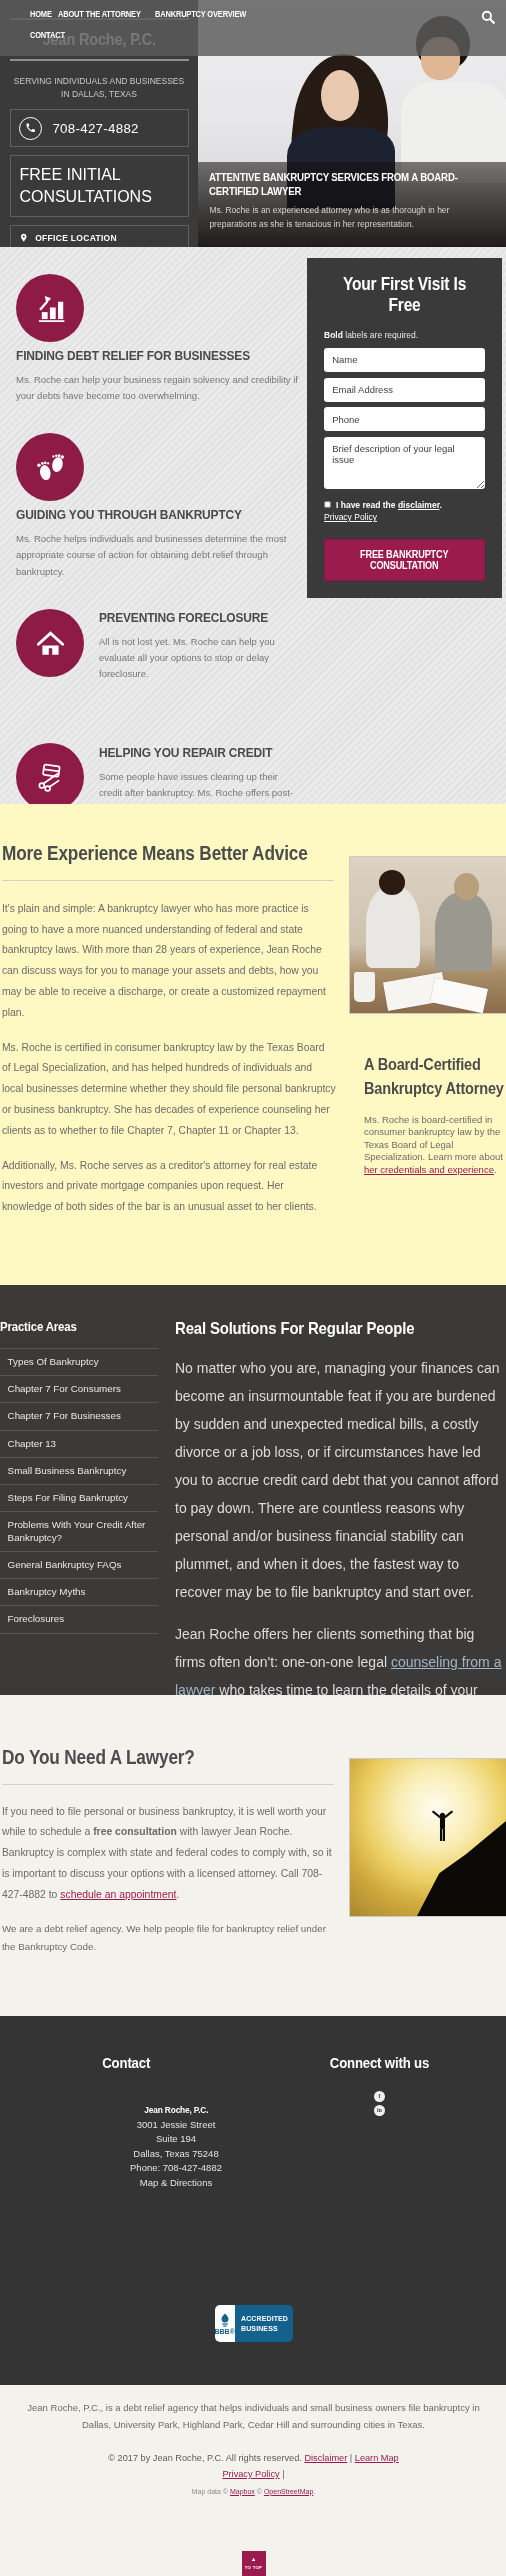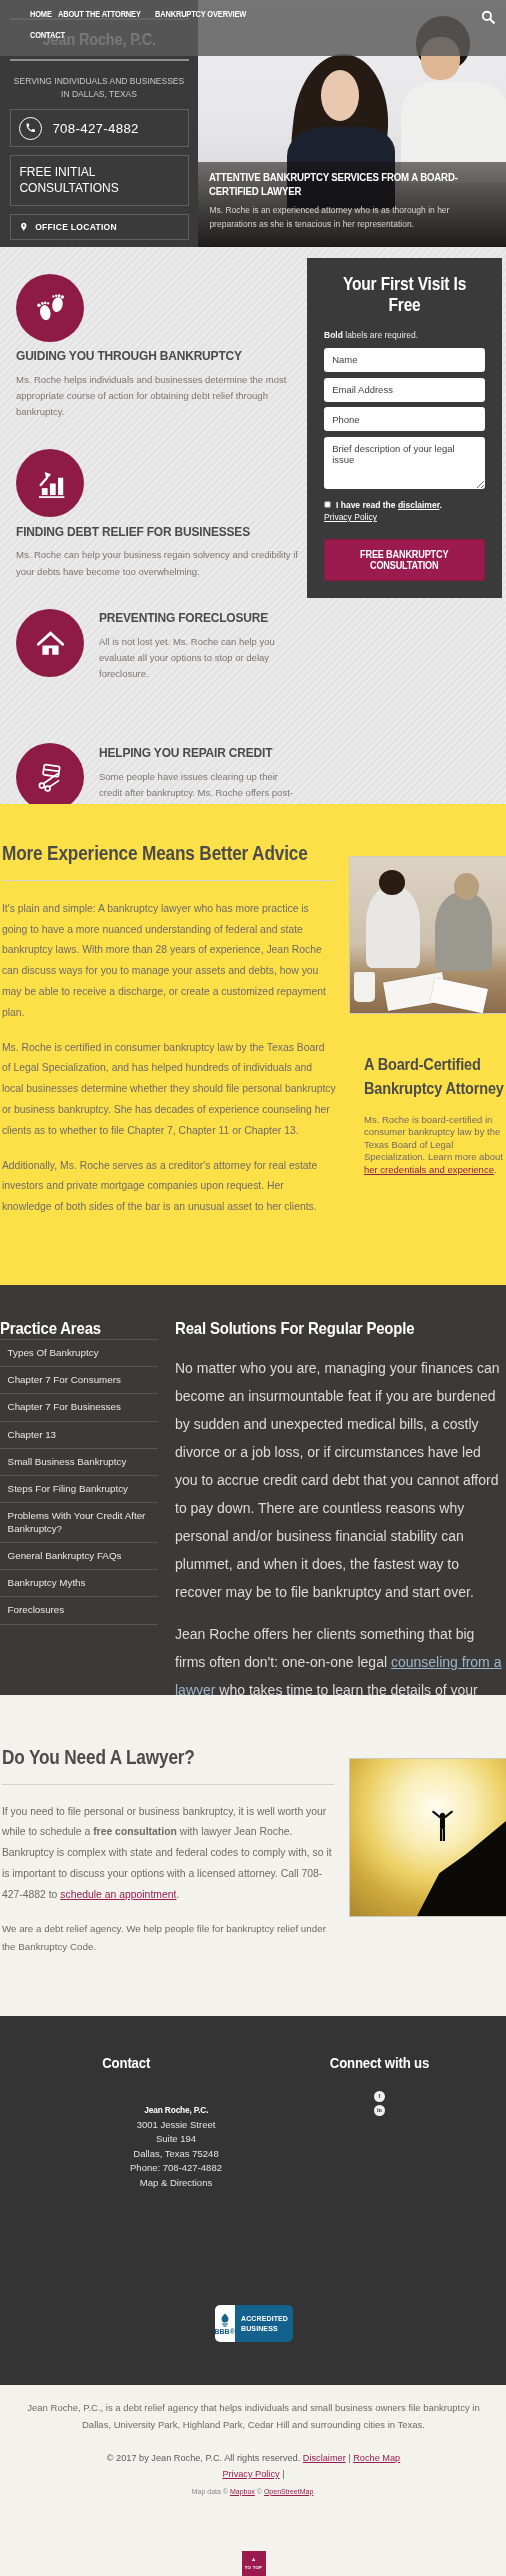--- a/index.html
+++ b/index.html
@@ -11,21 +11,21 @@
 
   
   .header { position: relative; height: 247px; overflow: hidden; }
   .hdr-left { position:absolute; left:0; top:0; width:198px; height:247px; background:#3a3a3a; z-index:3; padding-top:17.7px; }
   .logo-box { width:179px; margin:0 auto; border-top:2.5px double #8f8f8f; border-bottom:2.5px double #8f8f8f; padding:10px 0; text-align:center; }
   .logo-box h1 { color:#fff; font-size:16.5px; font-weight:bold; }
   .tagline { margin:14px auto 0; width:171px; text-align:center; color:#c9c9c9; font-size:8.5px; line-height:1.55; }
   .hdr-box { width:179px; margin:8.2px auto 0; border:0.6px solid #5f5f5f; display:flex; align-items:center; padding:6.3px 8.9px; color:#fff; }
   .phone-circle { width:23px; height:23px; border:1.3px solid #fff; border-radius:50%; display:flex; align-items:center; justify-content:center; flex:0 0 23px; }
   .hdr-phone-num { font-size:13.3px; margin-left:10px; letter-spacing:0.3px; }
-  .hdr-consult { font-size:12px; line-height:1.35; padding:8.2px 8.9px; }
+  .hdr-consult { font-size:16px; line-height:1.35; padding:8.2px 8.9px; }
   .hdr-office { font-size:8.5px; font-weight:bold; letter-spacing:0.3px; }
   .pin-icon { margin-right:6.3px; display:flex; }
 
   .hdr-right { position:absolute; left:198px; top:0; width:309px; height:247px; background:linear-gradient(180deg,#f0eff1 0%,#e6e5e7 50%,#cfcecf 100%); }
   .ph-hair-w { position:absolute; left:95px; top:54px; width:95px; height:146px; background:#261b14; border-radius:48% 52% 40% 40%; transform:rotate(6deg); }
   .ph-face-w { position:absolute; left:123px; top:70px; width:38px; height:51px; background:#e8c9b0; border-radius:50%; }
   .ph-head-m { position:absolute; left:218px; top:16px; width:54px; height:54px; background:#1c130d; border-radius:50% 50% 45% 45%; }
   .ph-face-m { position:absolute; left:223px; top:37px; width:39px; height:43px; background:#dfb795; border-radius:45%; }
   .ph-body-m { position:absolute; left:203px; top:82px; width:108px; height:101px; background:#efefed; border-radius:30% 30% 0 0; }
   .ph-body-w { position:absolute; left:89px; top:127px; width:108px; height:82px; background:#1d2230; border-radius:35% 30% 0 0; }
@@ -57,21 +57,21 @@
   .fp-input { display:block; width:100%; height:24px; border:none; border-radius:3.2px; margin-bottom:5.7px; padding:0 8.2px; font-size:9.5px; color:#3f3f3f; font-family:"Liberation Sans",sans-serif; background:#fff; }
   .fp-area { display:block; width:100%; height:52px; border:none; border-radius:3.2px; padding:5.7px 8.2px; font-size:9.5px; color:#3f3f3f; font-family:"Liberation Sans",sans-serif; background:#fff; resize:vertical; }
   .fp-input::placeholder, .fp-area::placeholder { color:#3f3f3f; opacity:1; }
   .fp-check-row { margin-top:10.8px; color:#fff; font-size:8.5px; font-weight:bold; display:flex; align-items:flex-start; gap:5px; }
   .fp-check-row input { margin-top:1.3px; width:7px; height:7px; }
   .fp-check-row a, .fp-privacy a { color:#fff; text-decoration:underline; }
   .fp-privacy { margin-top:2.5px; font-size:8.5px; }
   .fp-submit { display:block; width:100%; margin-top:16.5px; background:#9b1b4e; border:0.6px solid #8a1845; color:#fff; font-weight:bold; font-size:10.4px; padding:8.9px 1.3px; text-align:center; font-family:"Liberation Sans",sans-serif; cursor:pointer; }
 
   
-  .exp-sec { height:481px; background:#fde047; position:relative; overflow:hidden; padding:38px 0 0 1.9px; }
+  .exp-sec { height:481px; background:#fef9c3; position:relative; overflow:hidden; padding:38px 0 0 1.9px; }
   .sec-h2 { font-size:19.6px; color:#4c4c4c; font-weight:bold; }
   .sec-hr { border:none; border-top:0.6px solid #d5d2cc; width:332px; margin:15px 0 0; }
   .exp-left { width:334px; margin-top:17.7px; }
   .body-p { font-size:10.4px; color:#6e6a67; line-height:2; margin-bottom:14px; }
   .exp-right { position:absolute; left:349px; top:52px; width:158px; }
   .img-ph { width:158px; height:158px; position:relative; overflow:hidden; border:0.6px solid #cfcabf; }
   .couple-bg { background:linear-gradient(180deg,#ddd3c4 0%,#cec2ae 55%,#a98d68 75%,#8a6b4c 100%); }
   .c-man { position:absolute; left:16px; top:28.5px; width:54px; height:82px; background:#e9e7e3; border-radius:45% 45% 10% 10%; }
   .c-man-head { position:absolute; left:28.5px; top:12.7px; width:26.6px; height:25px; background:#2a1c12; border-radius:50%; }
   .c-woman { position:absolute; left:85px; top:35px; width:57px; height:79px; background:#9b9890; border-radius:45% 45% 10% 10%; }
@@ -79,21 +79,21 @@
   .c-paper1 { position:absolute; left:35px; bottom:7.6px; width:60px; height:28.5px; background:#f6f5f2; transform:rotate(-10deg); box-shadow:0 0 1.3px rgba(0,0,0,.3); }
   .c-paper2 { position:absolute; left:82px; bottom:5px; width:54px; height:25px; background:#fbfaf8; transform:rotate(12deg); box-shadow:0 0 1.3px rgba(0,0,0,.3); }
   .c-cup { position:absolute; left:3.8px; bottom:11.4px; width:21.5px; height:30px; background:#f2f1ee; border-radius:2.5px 2.5px 5px 5px; }
   .exp-side-h { font-size:16.5px; color:#4c4c4c; font-weight:bold; line-height:1.45; margin:39px 0 0 15px; }
   .exp-side-p { font-size:9.5px; color:#6e6a67; line-height:1.33; margin:12.7px 0 0 15px; }
   .maroon-link { color:#9b1b4e; text-decoration:underline; }
 
   
   .practice-sec { height:410px; background:#3b3a39; overflow:hidden; position:relative; padding-top:34px; }
   .pr-left { position:absolute; left:0; top:34px; width:158px; }
-  .pr-left h2 { color:#fff; font-size:17px; font-weight:bold; }
+  .pr-left h2 { color:#fff; font-size:13px; font-weight:bold; margin-bottom:14px; }
   .pr-list { list-style:none; border-top:0.6px solid #585755; }
   .pr-list li { border-bottom:0.6px solid #585755; padding:7px 5px 7px 7.6px; }
   .pr-list a { color:#e8e8e8; font-size:9.8px; text-decoration:none; line-height:1.25; display:block; }
   .pr-right { margin-left:158px; padding:0 1.9px 0 17px; }
   .pr-right h2 { color:#fff; font-size:17px; font-weight:bold; margin-bottom:15px; }
   .pr-right p { color:#dddcdc; font-size:14px; line-height:2; margin-bottom:14px; }
   .blue-link { color:#9fb6c9; text-decoration:underline; }
 
   
   .need-sec { height:321px; background:#f4f2ed; position:relative; overflow:hidden; padding:51px 0 0 1.9px; }
@@ -188,49 +188,49 @@
     </a>
   </div>
 </div>
 
 <div class="features-sec">
   <div class="features-col">
 
     <div class="feature">
       <div class="f-circle">
         <svg width="37" height="37" viewBox="0 0 64 64" fill="#fff">
+          <rect x="17" y="40" width="10" height="12"></rect>
+            <rect x="31" y="32" width="10" height="20"></rect>
+            <rect x="45" y="22" width="9" height="30"></rect>
+          <rect x="12" y="54" width="44" height="3"></rect>
+          <path d="M14 36 L26 22" stroke="#fff" stroke-width="4" fill="none"></path>
+          <polygon points="22,12 33,16 25,25"></polygon>
+        </svg>
+      </div>
+      <h3><span class="narrow">FINDING DEBT RELIEF FOR BUSINESSES</span></h3>
+      <p>Ms. Roche can help your business regain solvency and credibility if your debts have become too overwhelming.</p>
+    </div>
+
+    <div class="feature">
+      <div class="f-circle">
+        <svg width="37" height="37" viewBox="0 0 64 64" fill="#fff">
           <ellipse cx="23" cy="41" rx="9" ry="13" transform="rotate(-12 23 41)"></ellipse>
           <circle cx="12" cy="28" r="3"></circle>
             <circle cx="18" cy="25" r="2.4"></circle>
             <circle cx="23" cy="24" r="2.2"></circle>
             <circle cx="28" cy="25" r="2"></circle>
           <ellipse cx="44" cy="27" rx="9" ry="13" transform="rotate(12 44 27)"></ellipse>
           <circle cx="37" cy="13" r="2"></circle>
             <circle cx="42" cy="11.5" r="2.2"></circle>
             <circle cx="47" cy="11.5" r="2.4"></circle>
             <circle cx="52.5" cy="14" r="3"></circle>
         </svg>
       </div>
       <h3><span class="narrow">GUIDING YOU THROUGH BANKRUPTCY</span></h3>
       <p>Ms. Roche helps individuals and businesses determine the most appropriate course of action for obtaining debt relief through bankruptcy.</p>
-    </div>
-
-    <div class="feature">
-      <div class="f-circle">
-        <svg width="37" height="37" viewBox="0 0 64 64" fill="#fff">
-          <rect x="17" y="40" width="10" height="12"></rect>
-            <rect x="31" y="32" width="10" height="20"></rect>
-            <rect x="45" y="22" width="9" height="30"></rect>
-          <rect x="12" y="54" width="44" height="3"></rect>
-          <path d="M14 36 L26 22" stroke="#fff" stroke-width="4" fill="none"></path>
-          <polygon points="22,12 33,16 25,25"></polygon>
-        </svg>
-      </div>
-      <h3><span class="narrow">FINDING DEBT RELIEF FOR BUSINESSES</span></h3>
-      <p>Ms. Roche can help your business regain solvency and credibility if your debts have become too overwhelming.</p>
     </div>
 
     <div class="feature">
       <div class="f-circle">
         <svg width="37" height="37" viewBox="0 0 64 64">
           <path d="M11 35 L32 16 L53 35" stroke="#fff" stroke-width="5" fill="none" stroke-linecap="round"></path>
           <path d="M18 37 v16 h28 v-16 z M29 53 v-11 h6 v11" fill="#fff" fill-rule="evenodd"></path>
         </svg>
       </div>
       <h3><span class="narrow">PREVENTING FORECLOSURE</span></h3>
@@ -392,21 +392,21 @@
     </span>
     <span class="bbb-right">
       <span class="narrow">ACCREDITED</span>
       <span class="narrow">BUSINESS</span>
     </span>
   </a>
 </div>
 
 <div class="bottom-sec">
   <p class="agency-line">Jean Roche, P.C., is a debt relief agency that helps individuals and small business owners file bankruptcy in Dallas, University Park, Highland Park, Cedar Hill and surrounding cities in Texas.</p>
-  <p class="copy-line"><span>© 2017 by Jean Roche, P.C. All rights reserved. </span><a>Disclaimer</a><span> | </span><a>Roche Map</a></p>
+  <p class="copy-line"><span>© 2017 by Jean Roche, P.C. All rights reserved. </span><a>Disclaimer</a><span> | </span><a>Learn Map</a></p>
   <p class="privacy-line"><a>Privacy Policy</a><span> |</span></p>
   <p class="credit-line"><span>Map data © </span><a>Mapbox</a><span> © </span><a>OpenStreetMap</a><span>.</span></p>
   <a class="to-top">
     <span class="arr">▲</span>
     <span class="lbl">TO TOP</span>
   </a>
 </div>
 
 
 </body></html>

